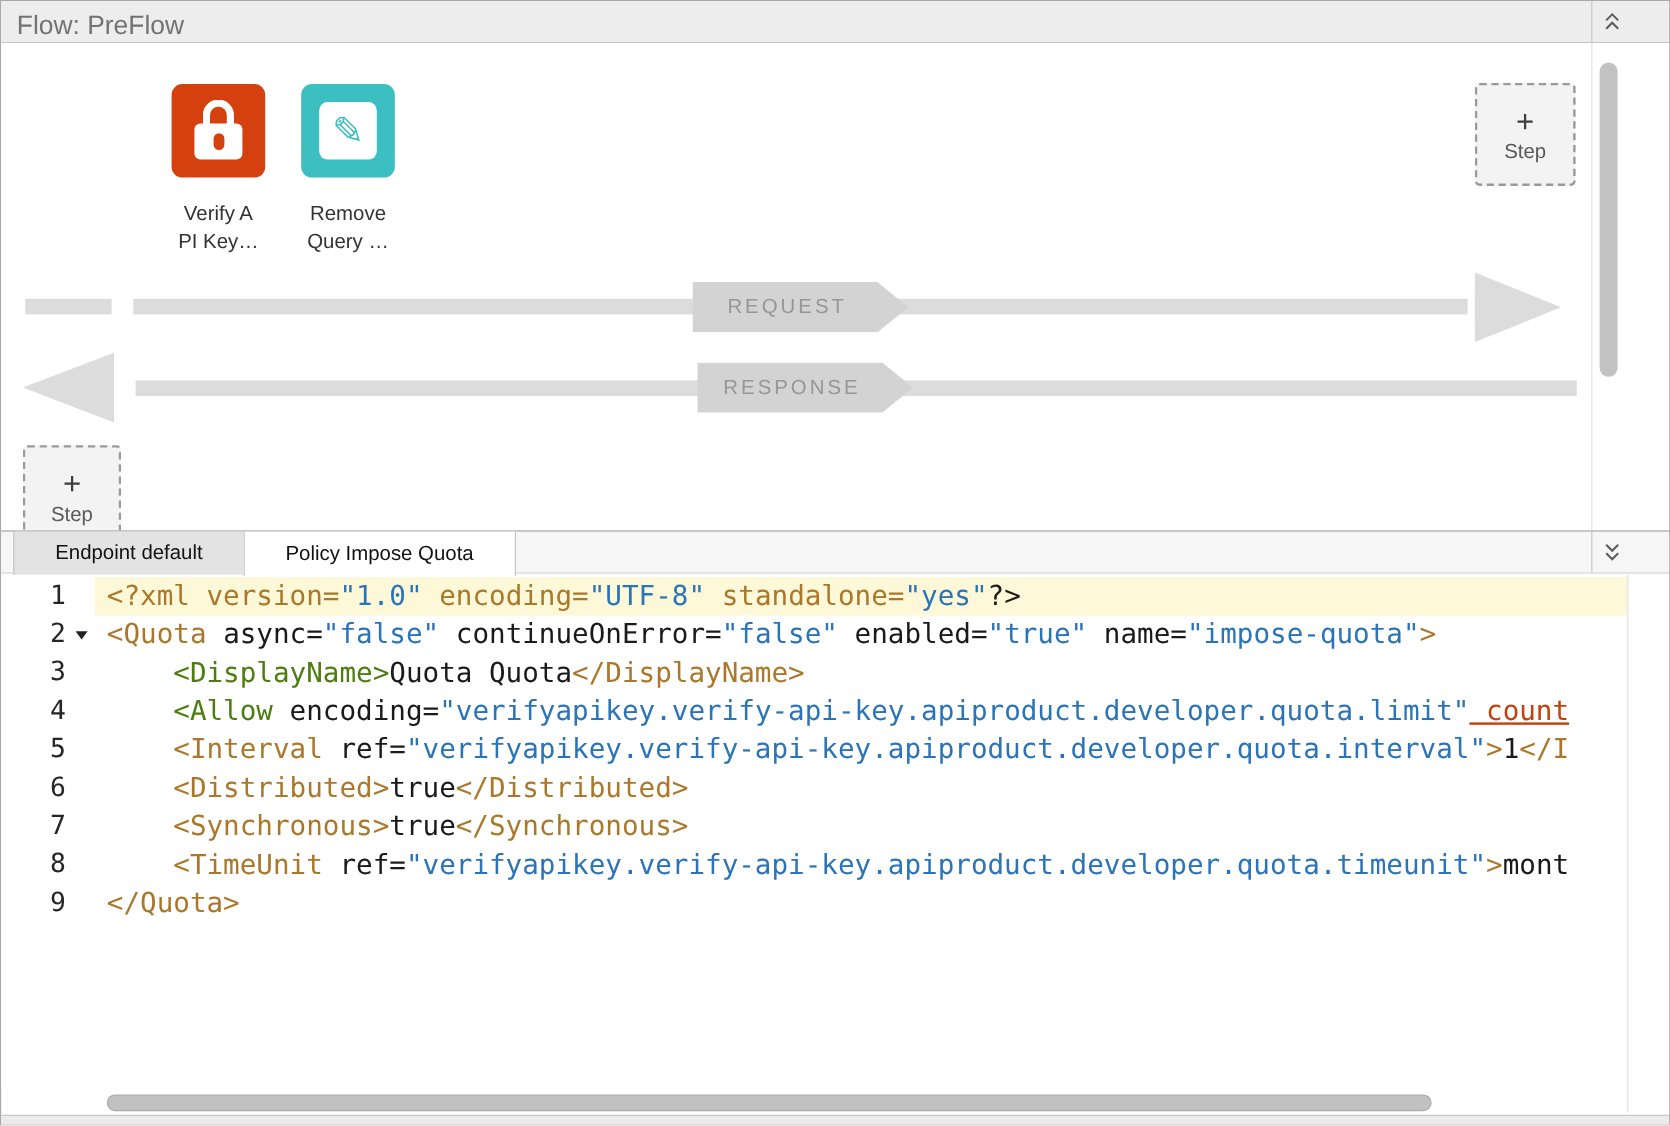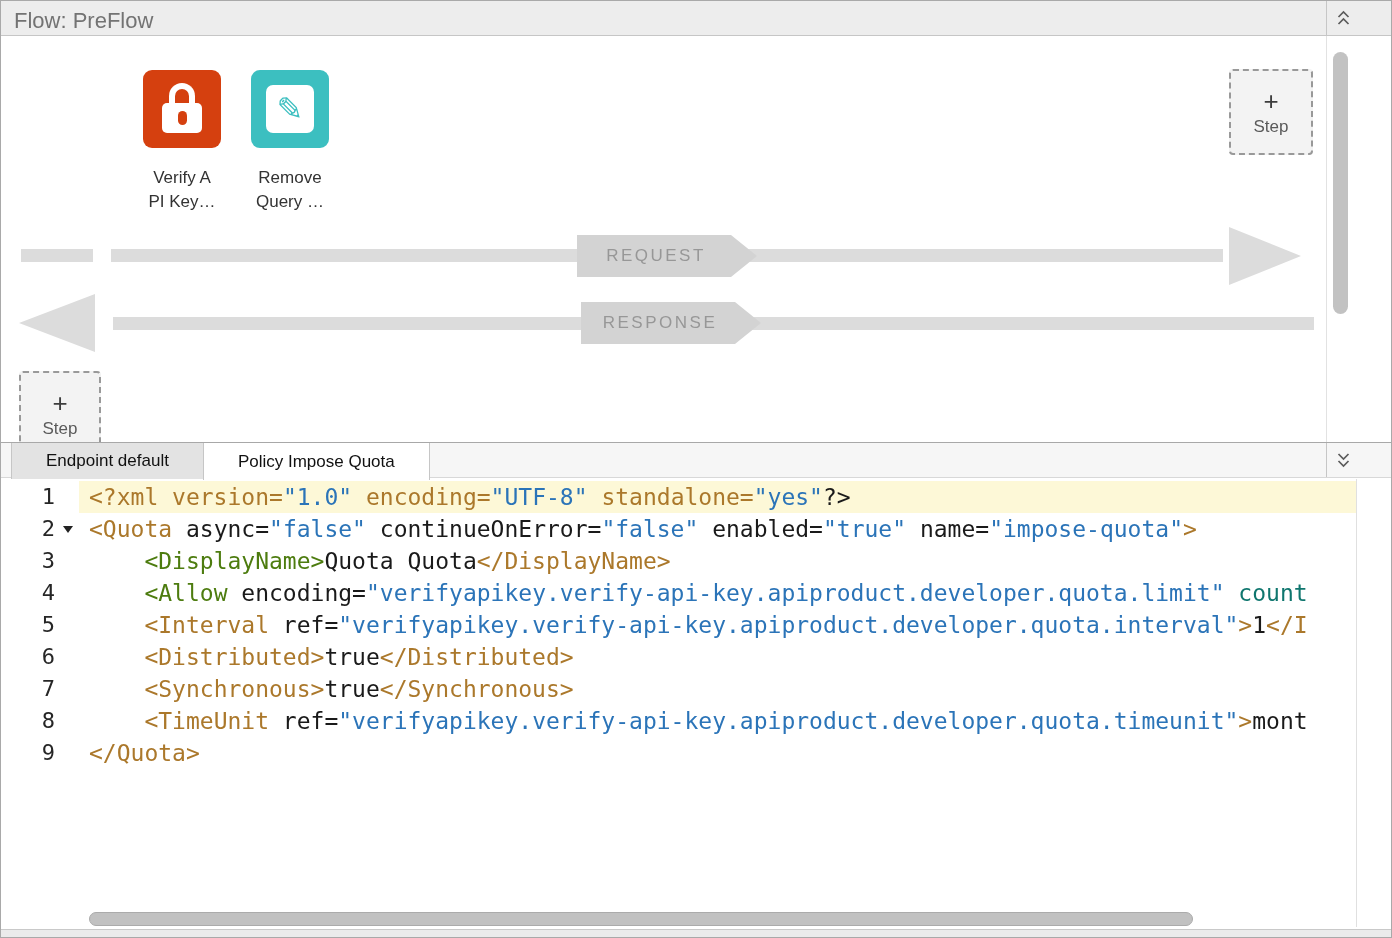--- a/index.html
+++ b/index.html
@@ -174,21 +174,21 @@
           <span class="code-text"><span style="color: rgb(171, 120, 43);">&lt;Quota</span><span style="color: rgb(26, 26, 26);"> async=</span><span style="color: rgb(43, 116, 184);">"false"</span><span style="color: rgb(26, 26, 26);"> continueOnError=</span><span style="color: rgb(43, 116, 184);">"false"</span><span style="color: rgb(26, 26, 26);"> enabled=</span><span style="color: rgb(43, 116, 184);">"true"</span><span style="color: rgb(26, 26, 26);"> name=</span><span style="color: rgb(43, 116, 184);">"impose-quota"</span><span style="color: rgb(171, 120, 43);">&gt;</span></span>
         </div>
         <div class="code-line">
           <span class="ln">3</span>
           <span class="fold"></span>
           <span class="code-text"><span style="color: rgb(26, 26, 26);">    </span><span style="color: #4d7c0f;">&lt;DisplayName&gt;</span><span style="color: rgb(26, 26, 26);">Quota Quota</span><span style="color: rgb(171, 120, 43);">&lt;/DisplayName&gt;</span></span>
         </div>
         <div class="code-line">
           <span class="ln">4</span>
           <span class="fold"></span>
-          <span class="code-text"><span style="color: rgb(26, 26, 26);">    </span><span style="color: #4d7c0f;">&lt;Allow</span><span style="color: rgb(26, 26, 26);"> encoding=</span><span style="color: rgb(43, 116, 184);">"verifyapikey.verify-api-key.apiproduct.developer.quota.limit"</span><span style="color: #0f766e;"> count</span></span>
+          <span class="code-text"><span style="color: rgb(26, 26, 26);">    </span><span style="color: #4d7c0f;">&lt;Allow</span><span style="color: rgb(26, 26, 26);"> encoding=</span><span style="color: rgb(43, 116, 184);">"verifyapikey.verify-api-key.apiproduct.developer.quota.limit"</span><span style="color: #c2410c; text-decoration: underline;"> count</span></span>
         </div>
         <div class="code-line">
           <span class="ln">5</span>
           <span class="fold"></span>
           <span class="code-text"><span style="color: rgb(26, 26, 26);">    </span><span style="color: rgb(171, 120, 43);">&lt;Interval</span><span style="color: rgb(26, 26, 26);"> ref=</span><span style="color: rgb(43, 116, 184);">"verifyapikey.verify-api-key.apiproduct.developer.quota.interval"</span><span style="color: rgb(171, 120, 43);">&gt;</span><span style="color: rgb(26, 26, 26);">1</span><span style="color: rgb(171, 120, 43);">&lt;/I</span></span>
         </div>
         <div class="code-line">
           <span class="ln">6</span>
           <span class="fold"></span>
           <span class="code-text"><span style="color: rgb(26, 26, 26);">    </span><span style="color: rgb(171, 120, 43);">&lt;Distributed&gt;</span><span style="color: rgb(26, 26, 26);">true</span><span style="color: rgb(171, 120, 43);">&lt;/Distributed&gt;</span></span>

